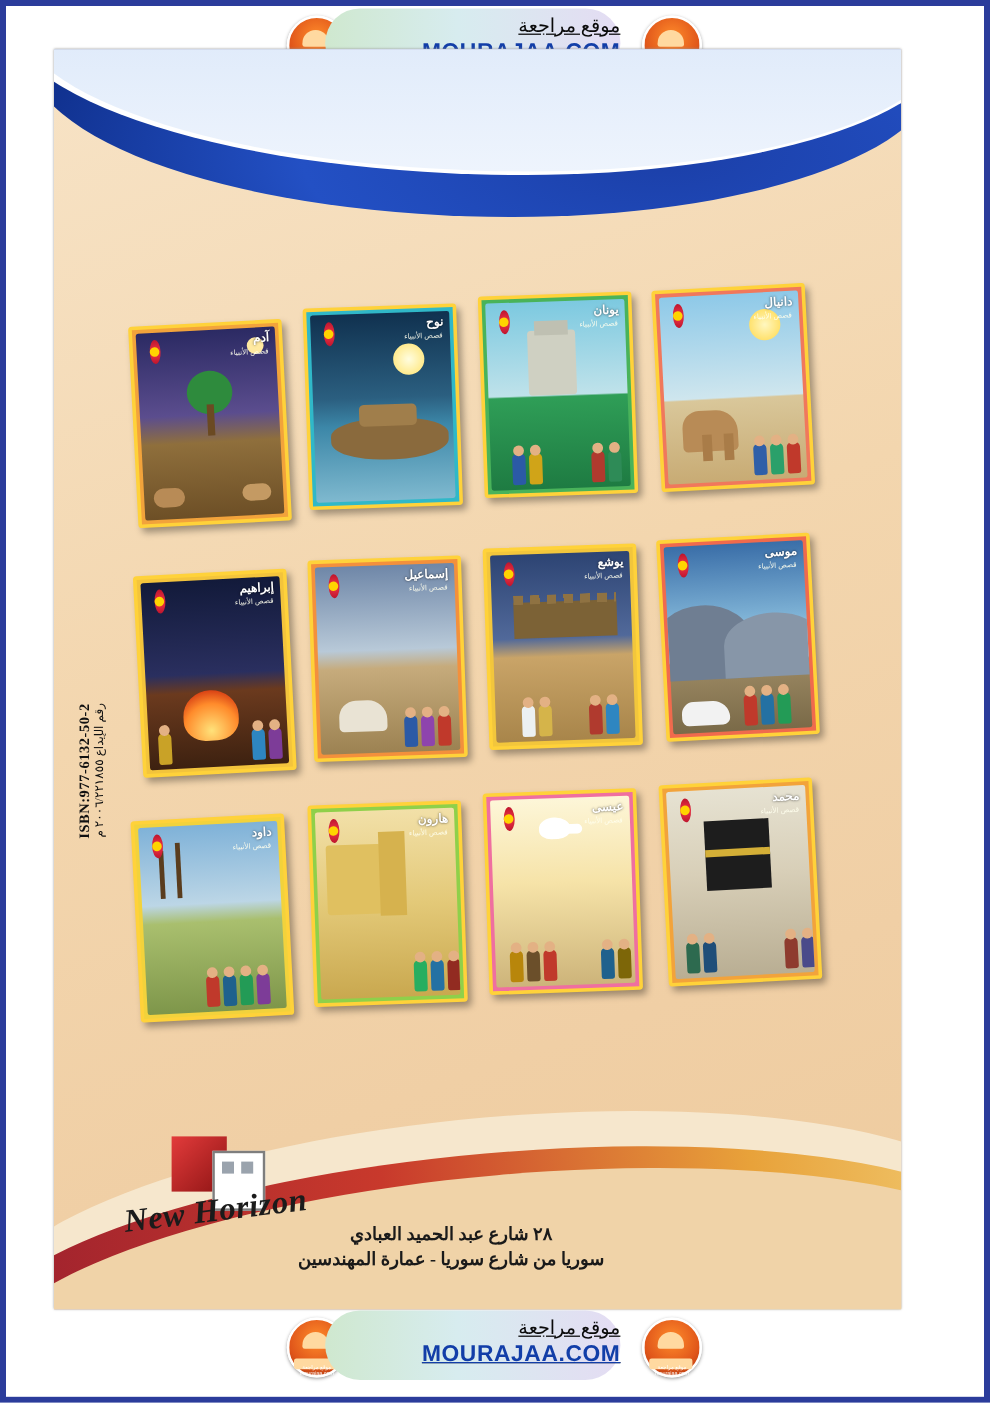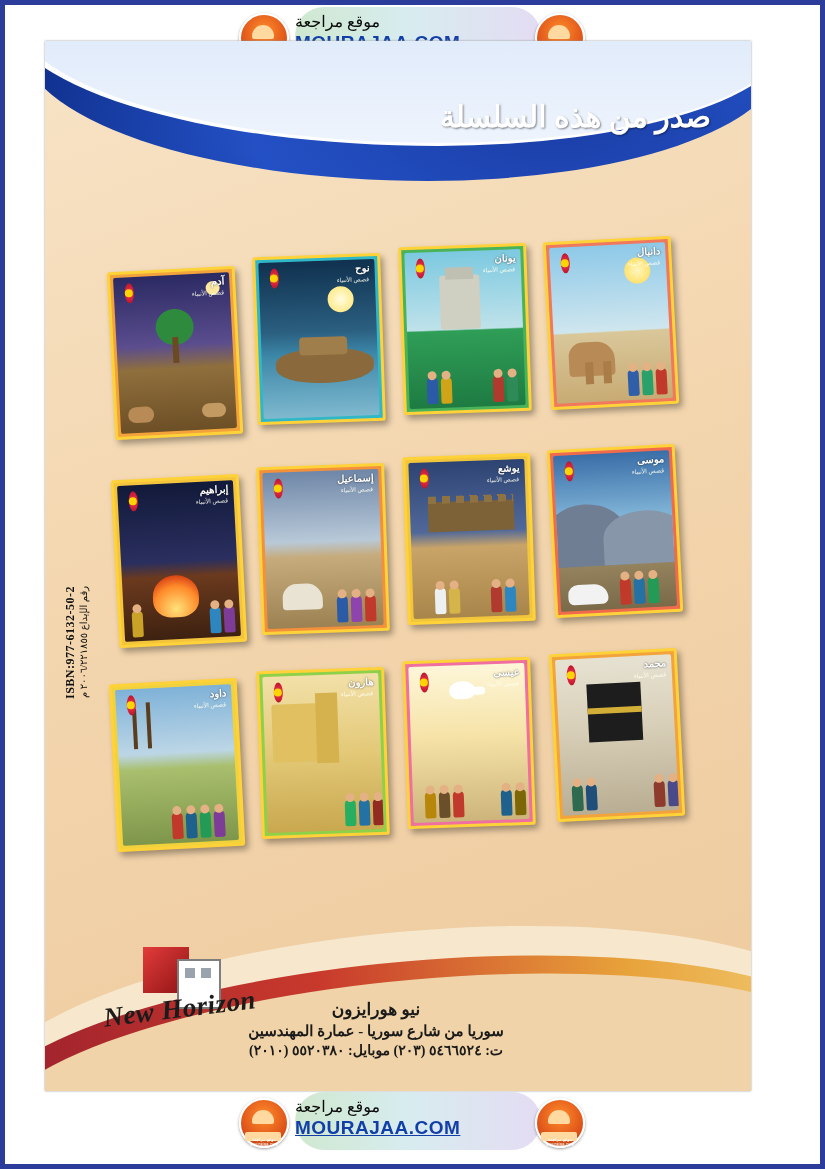--- a/index.html
+++ b/index.html
@@ -86,22 +86,22 @@
   .logo .sq2:before{content:"";position:absolute;left:6px;top:7px;width:10px;height:10px;background:#9aa3ad;}
   .logo .sq2:after{content:"";position:absolute;left:22px;top:7px;width:10px;height:10px;background:#9aa3ad;}
   .logo .nm{position:absolute;left:0;top:48px;width:160px;color:#1b1b1b;
      font-family:"Liberation Serif",serif;font-style:italic;font-weight:bold;font-size:27px;
      transform:rotate(-7deg);letter-spacing:.5px;direction:ltr;}
 
   
   .wm{position:absolute;left:0;width:825px;height:64px;}
   .wm.top{top:0;}
   .wm.bottom{top:1085px;}
-  .wm .pill{position:absolute;left:290px;top:2px;width:246px;height:58px;border-radius:29px;
-     background:linear-gradient(90deg,#cfe8cf,#d7ecef 45%,#e4dcf3);text-align:left;}
+  .wm .pill{position:absolute;left:266px;top:2px;width:246px;height:58px;border-radius:29px;
+     background:linear-gradient(90deg,#cfe8cf,#d7ecef 45%,#e4dcf3);text-align:right;text-decoration:underline;}
   .wm .pill .ar{margin-top:5px;font-family:"Liberation Serif",serif;font-size:16px;color:#0a0a0a;direction:rtl;}
   .wm .pill .url{margin-top:1px;font-family:"Liberation Sans",sans-serif;font-weight:bold;
      font-size:19px;color:#123ea8;text-decoration:underline;letter-spacing:.5px;}
   .wm .badge{position:absolute;width:46px;height:46px;border-radius:50%;top:8px;
      background:radial-gradient(circle at 50% 35%, #ff8c2b, #e0561a 60%, #a8330d);
      border:2px solid #fff;box-shadow:0 1px 3px rgba(0,0,0,.4);}
   .wm .badge.l{left:234px;}
   .wm .badge.r{left:530px;}
   .wm .badge .dome{position:absolute;left:11px;top:10px;width:22px;height:14px;
      background:#ffd9a0;border-radius:11px 11px 2px 2px;}
@@ -131,21 +131,20 @@
     </div>
   </div>
 
   <div class="cover">
     <div class="cover-bg"></div>
 
     <div class="top-band">
       <div class="band-blue"></div>
       <div class="band-white"></div>
       <div class="band-light"></div>
-      <div class="band-title">صدر من هذه السلسلة</div>
     </div>
 
     <div class="books">
 
       <div class="bk" style="left:442px;top:0;transform:rotate(-3deg);background:#f0785c">
         <div class="inner" style="background:linear-gradient(180deg,#8ec9e8 0%,#cfe6ee 55%,#d9c79a 56%,#c8ab74 100%)">
           <div class="sun" style="right:16px;top:14px"></div>
           <div style="position:absolute;left:14px;bottom:26px;width:46px;height:34px;background:#b88b56;border-radius:14px 18px 4px 4px"></div>
           <div style="position:absolute;left:30px;bottom:18px;width:8px;height:22px;background:#a97c48"></div>
           <div style="position:absolute;left:48px;bottom:18px;width:8px;height:22px;background:#a97c48"></div>
@@ -349,23 +348,22 @@
       <span class="dep">رقم الإيداع ٢٠٠٦/٢٢١٨٥٥ م</span>
     </div>
 
     <div class="wave">
       <div class="w1"></div>
         <div class="w2"></div>
         <div class="w3"></div>
     </div>
 
     <div class="pubblock">
-      <div class="l1">نيو هورايزون</div>
+      <div>٢٨ شارع عبد الحميد العبادي</div>
       <div>سوريا من شارع سوريا - عمارة المهندسين</div>
-      <div class="l5">ت: ٥٤٦٦٥٢٤ (٢٠٣)   موبايل: ٥٥٢٠٣٨٠ (٢٠١٠)</div>
     </div>
 
     <div class="logo">
       <div class="sq"></div>
       <div class="sq2"></div>
       <div class="nm">New Horizon</div>
     </div>
   </div>
 
   <div class="wm bottom">

